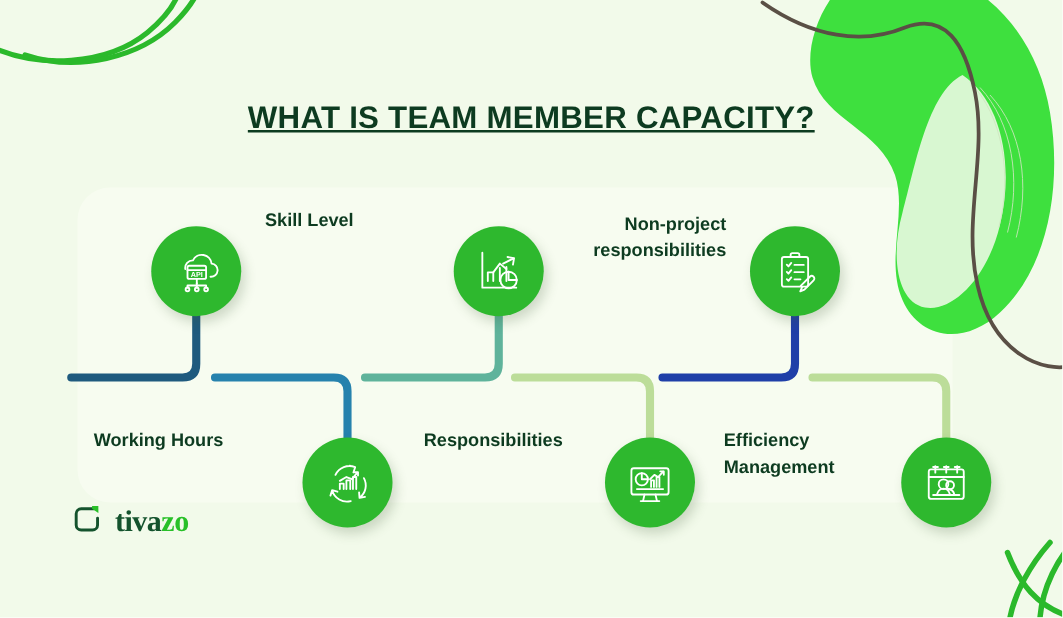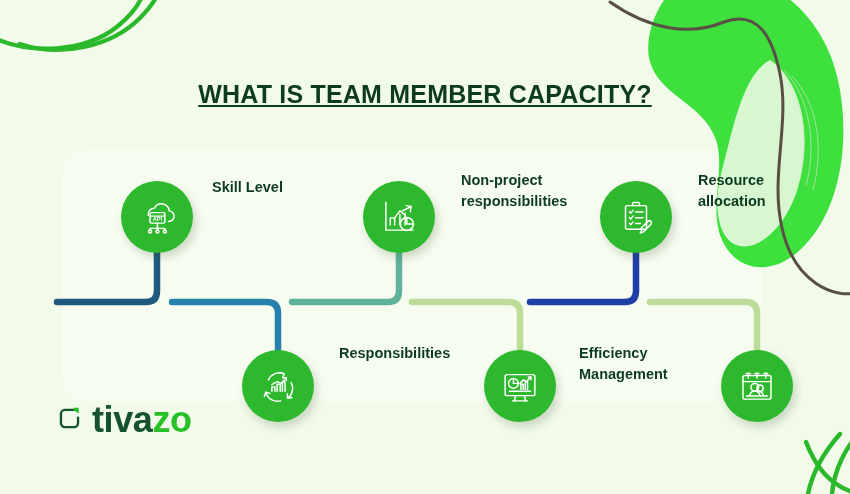--- a/index.html
+++ b/index.html
@@ -63,24 +63,25 @@
 
   #logo {
     position: absolute;
     z-index: 6;
     left: 56px; top: 402px;
     display: flex;
     align-items: center;
     gap: 9px;
   }
   #logo .wordmark {
-    font-size: 36px;
+    font-size: 24px;
     font-weight: bold;
     letter-spacing: -0.4px;
     line-height: 1;
+    font-family: Liberation Serif, serif;
   }
   #logo .wm-a { color: #14532d; }
   #logo .wm-b { color: #28c028; }
 </style>
 </head>
 <body>
 
 <div id="stage">
 
   <svg id="bg-svg" viewBox="0 0 850 494">
@@ -223,26 +224,25 @@
         <path d="M12 9.8 H16.4 M21.8 9.8 H26.2 M31.8 9.8 H36.2"></path>
         <circle cx="21.5" cy="25.5" r="4.4"></circle>
         <circle cx="27.5" cy="26.5" r="3.6"></circle>
         <path d="M15.5 35 C16.4 31.6 18.6 29.6 21.5 29.6 C24.4 29.6 26.6 31.6 27.4 35"></path>
         <path d="M26.2 30.2 C28.8 30.4 30.8 32.2 31.4 35"></path>
         <path d="M12 35.4 H36"></path>
       </svg>
     </span>
   </div>
 
-  <div class="label" style="left:212px; top:177px;">Skill Level</div>
-  <div class="label" style="left:461px; top:170px; width:120px;">Non-project
+  <div class="label" style="left:212px; top:167px;">Skill Level</div>
+  <div class="label" style="left:461px; top:170px; width:120px;text-align:right;">Non-project
 responsibilities</div>
-  <div class="label" style="left:698px; top:170px; width:120px;">Resource
-allocation</div>
-
+
+  <div class="label" style="left:75px; top:343px;">Working Hours</div>
   <div class="label" style="left:339px; top:343px;">Responsibilities</div>
   <div class="label" style="left:579px; top:343px; width:130px;">Efficiency
 Management</div>
 
   <div id="logo">
     <span>
       <svg width="27" height="27" viewBox="0 0 30 30" fill="none">
         <path d="M21.5 5.5 H10 A4.5 4.5 0 0 0 5.5 10 V20 A4.5 4.5 0 0 0 10 24.5 H20
                  A4.5 4.5 0 0 0 24.5 20 V14" stroke="#14532d" stroke-width="2.6" stroke-linecap="round"></path>
         <path d="M19.6 3 H25.2 V9.4 L19.6 5.6 Z" fill="#28c028"></path>

